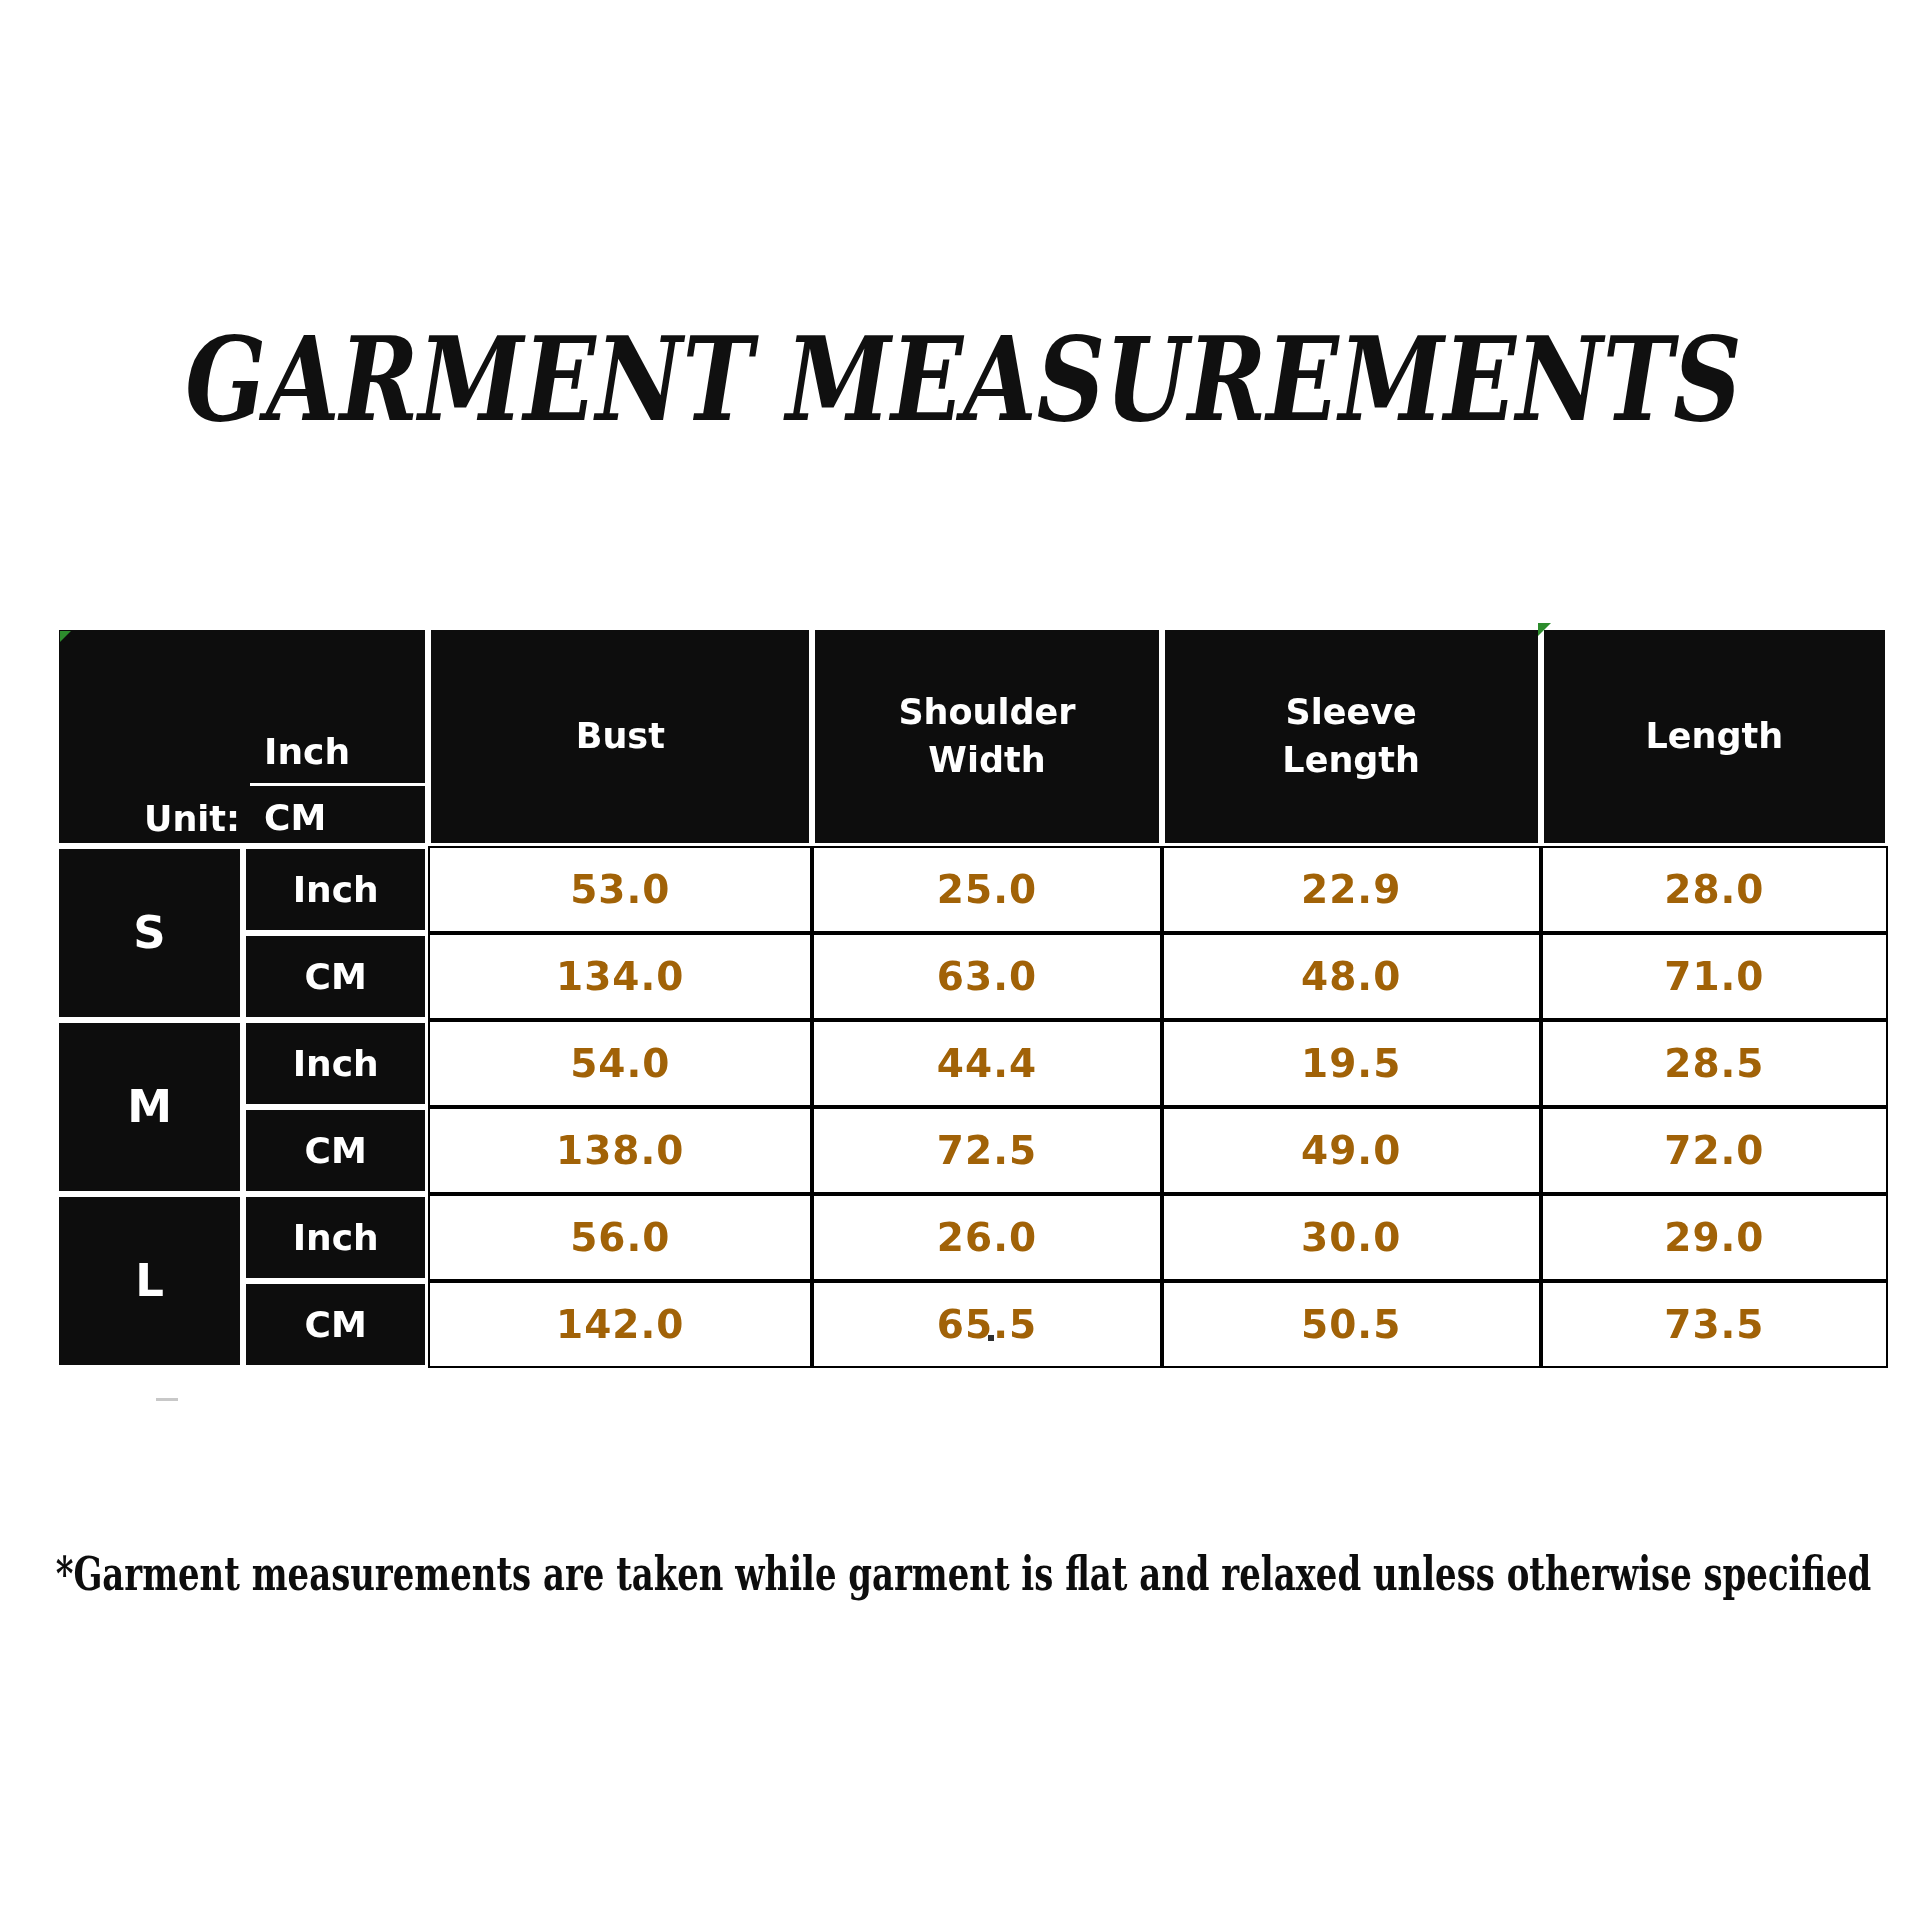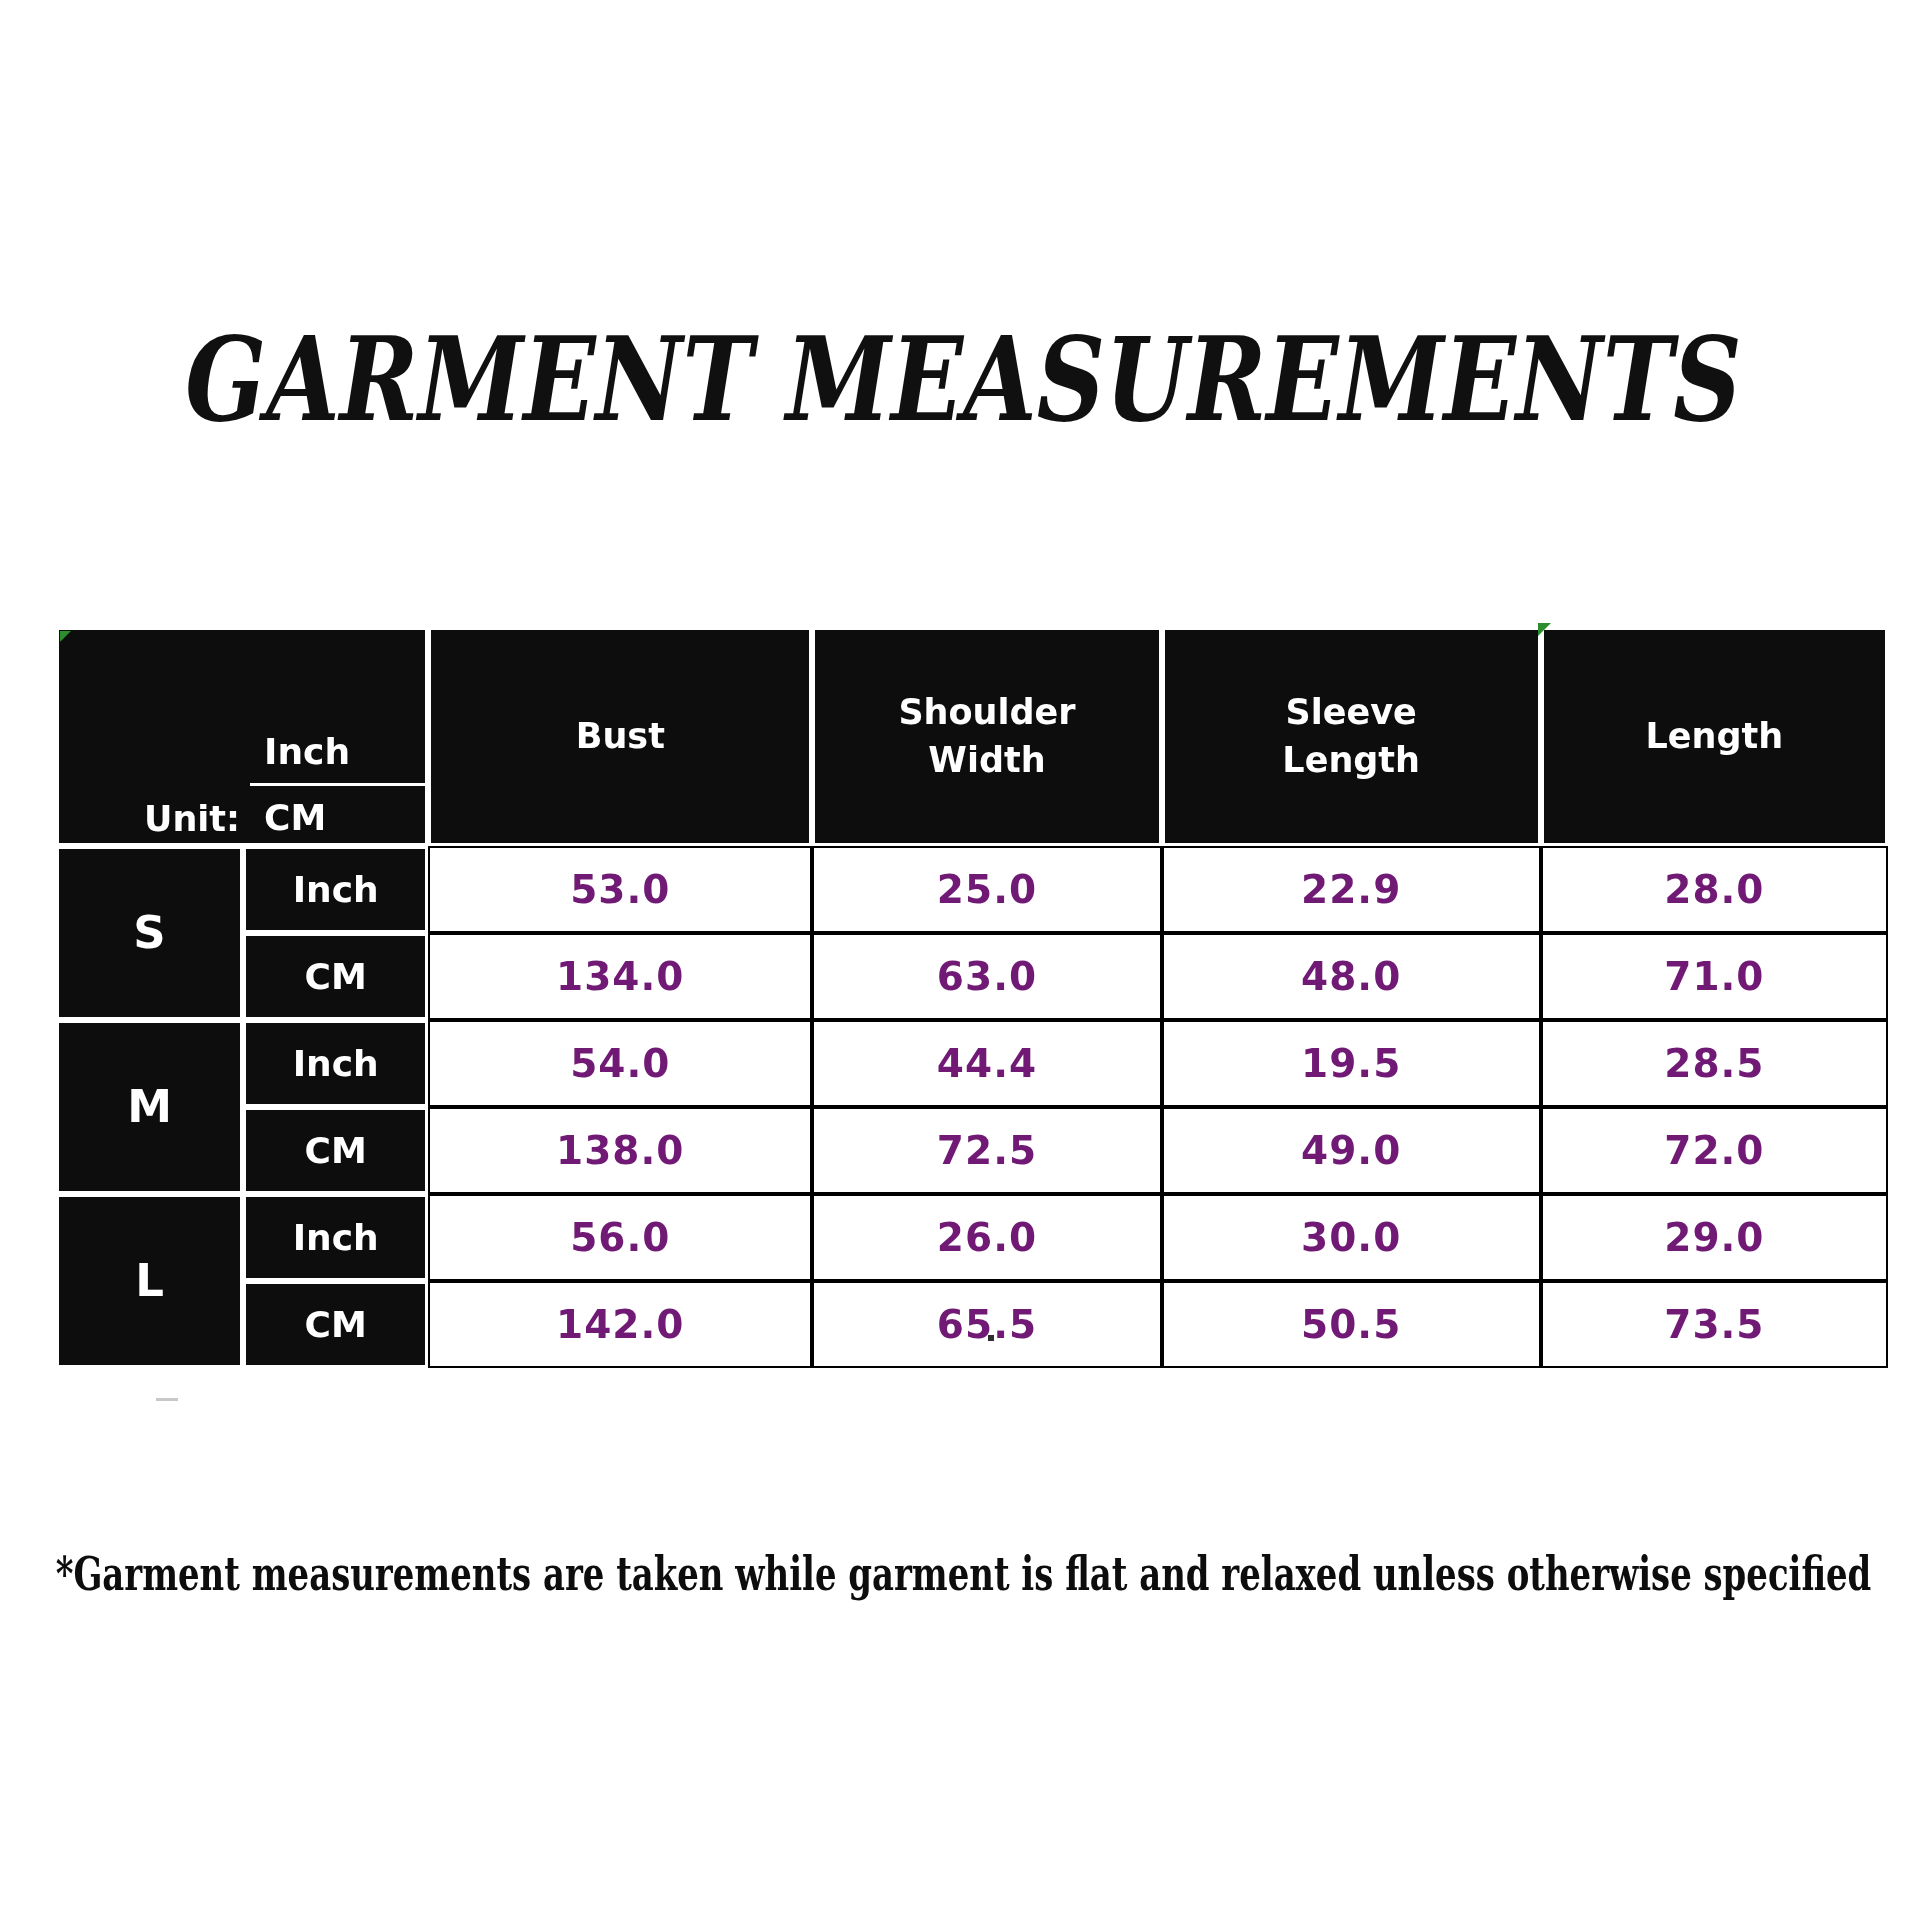--- a/index.html
+++ b/index.html
@@ -50,21 +50,21 @@
     background: #0d0d0d;
     color: #ffffff;
     border: 3px solid #ffffff;
     font-weight: bold;
     font-size: 35px;
     line-height: 1.38;
     white-space: pre-line;
   }
   .val {
     background: #ffffff;
-    color: #701a75;
+    color: #a16207;
     border: 2px solid #000000;
     font-weight: bold;
     font-size: 39px;
     letter-spacing: 1px;
   }
   .h-row  { height: 178px; }
   .d-row  { height: 87px; }
   .size-cell { font-size: 45px; }
   .unit-sub  { font-size: 36px; }
 

